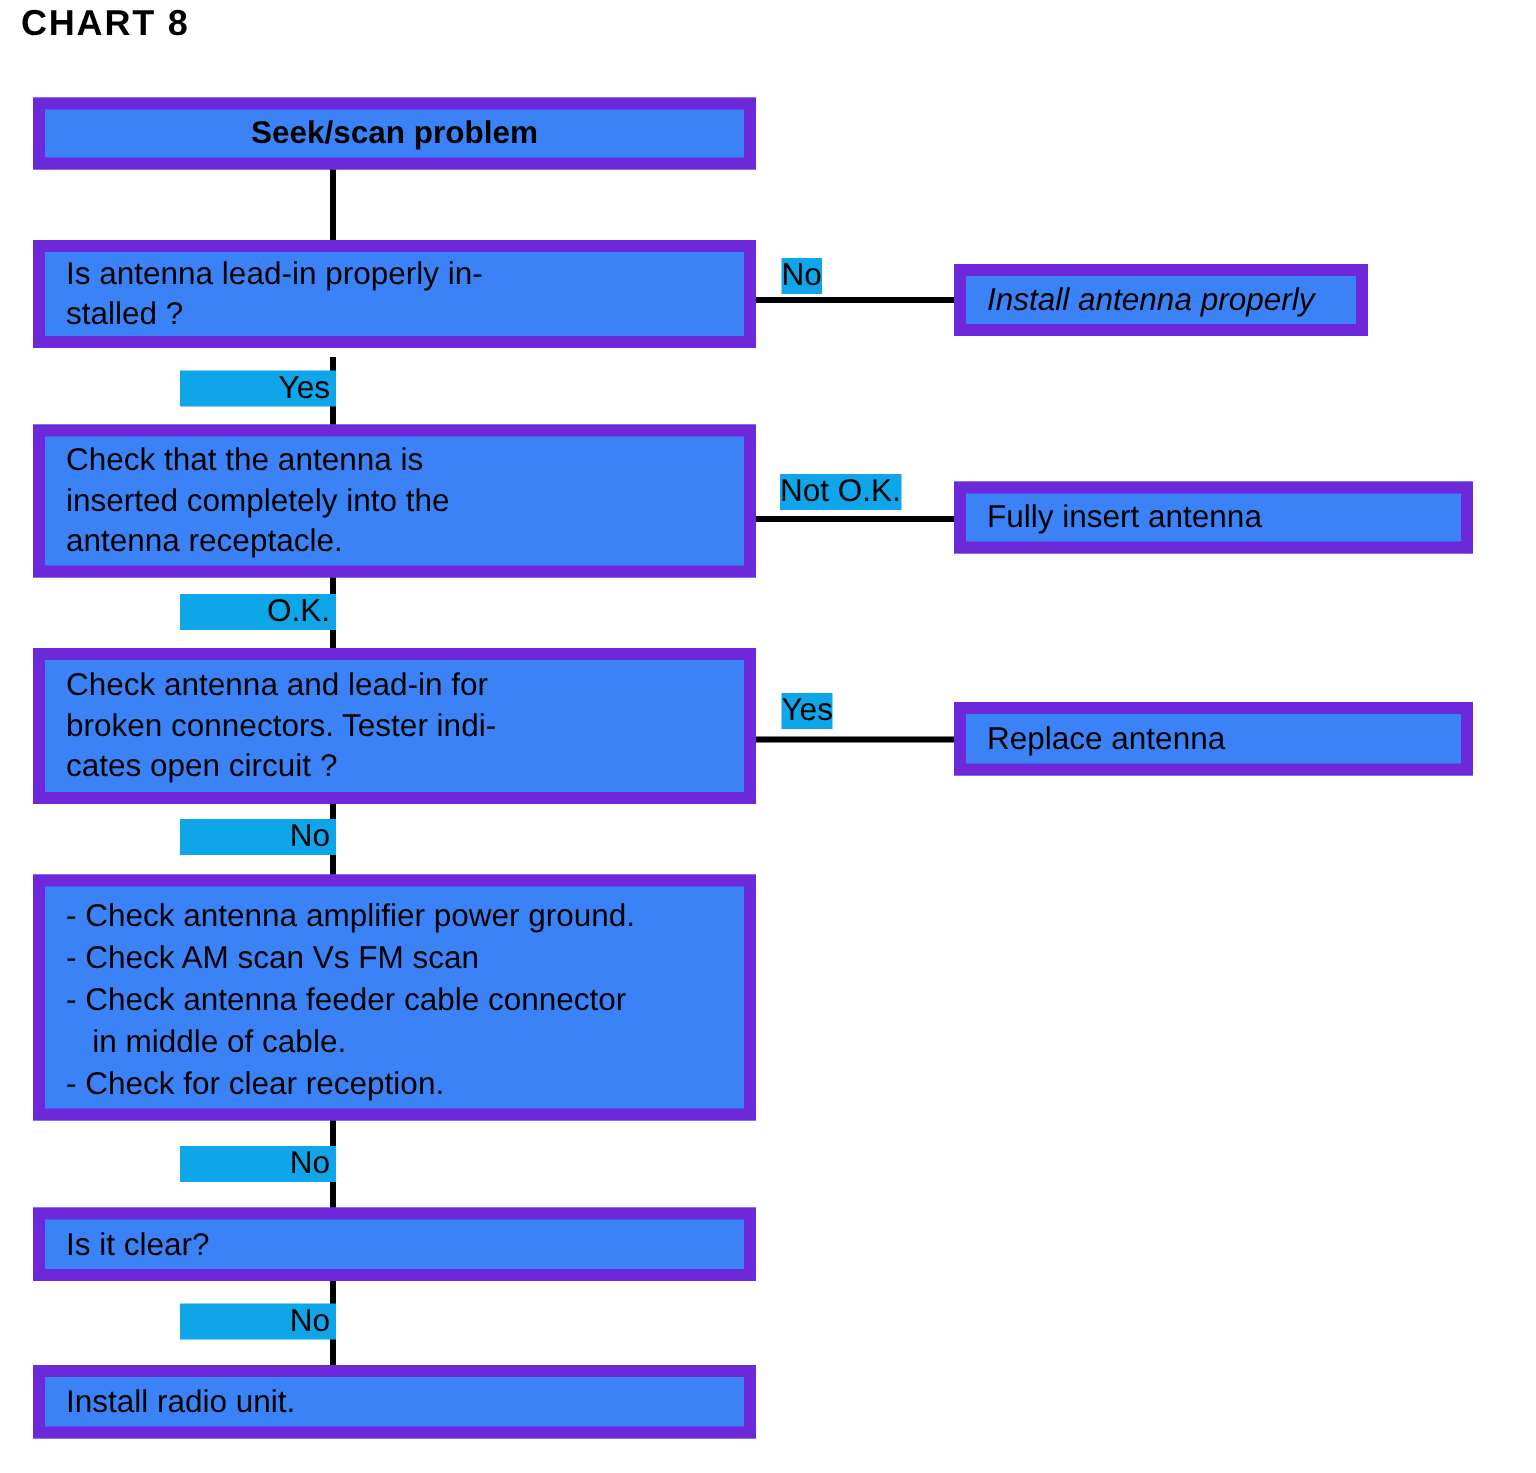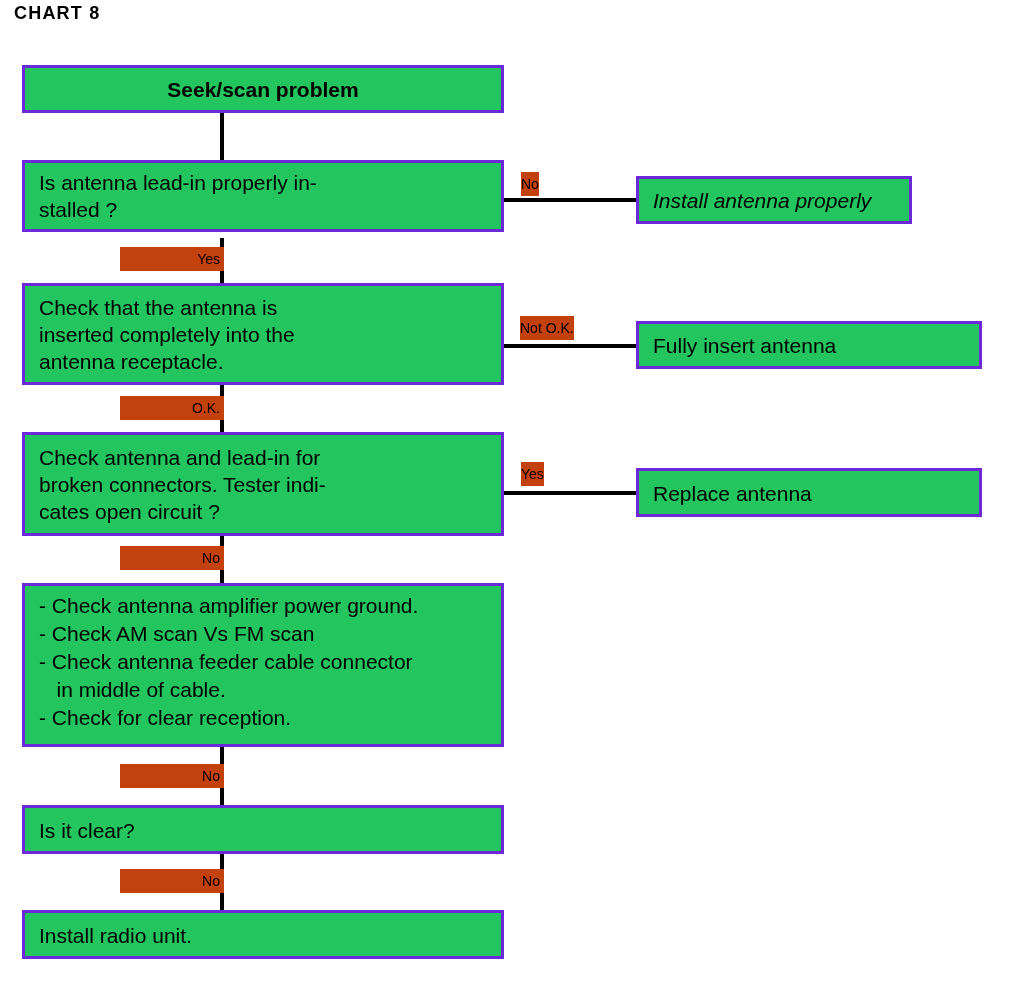--- a/index.html
+++ b/index.html
@@ -16,32 +16,32 @@
     font-family: "Liberation Sans", sans-serif;
     color: #000000;
     overflow: hidden;
   }
 
   
   #chart-title {
     position: absolute;
     left: 14px;
     top: 4px;
-    font-size: 18px;
+    font-size: 24px;
     font-weight: bold;
     letter-spacing: 1.2px;
     line-height: 1;
   }
 
   
   .fbox {
     position: absolute;
     box-sizing: border-box;
-    border: 3px solid #6d28d9;
-    background: #22c55e;
+    border: 8px solid #6d28d9;
+    background: #3b82f6;
     z-index: 3;
   }
   .fbox .txt {
     position: absolute;
     left: 14px;
     right: 8px;
     font-size: 21px;
     line-height: 27px;
     color: #000;
     white-space: pre-line;
@@ -80,23 +80,23 @@
   .hline {
     position: absolute;
     height: 4px;
     background: #000000;
     z-index: 1;
   }
 
   
   .elabel {
     position: absolute;
-    font-size: 14px;
+    font-size: 21px;
     line-height: 24px;
-    background: #c2410c;
+    background: #0ea5e9;
     z-index: 4;
     white-space: nowrap;
   }
   .elabel.right-of-line {
     
     text-align: right;
   }
   .elabel.left-aligned {
     text-align: left;
   }

